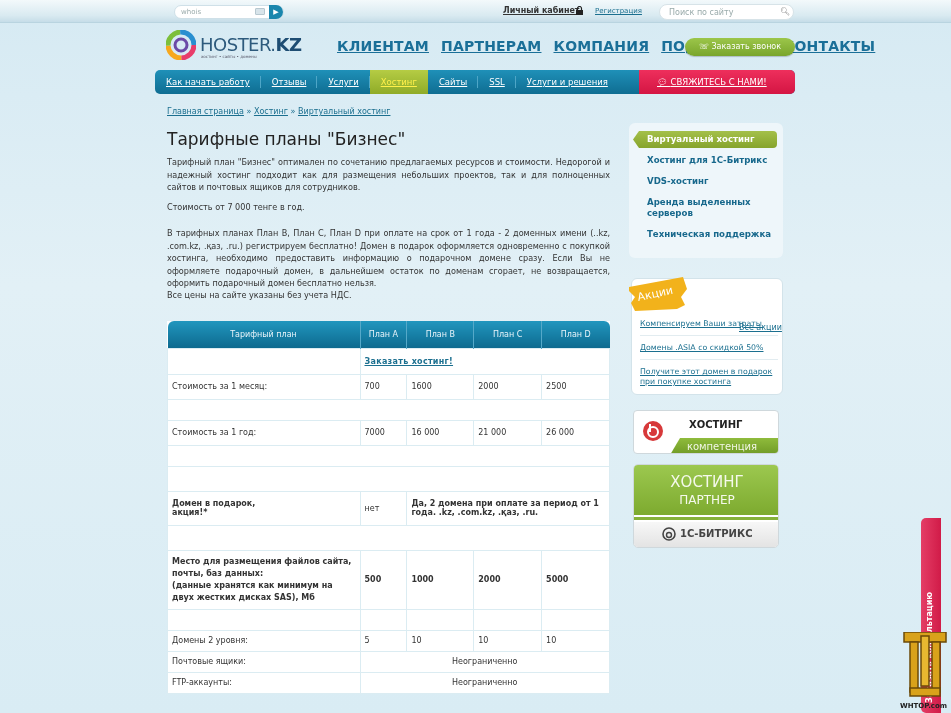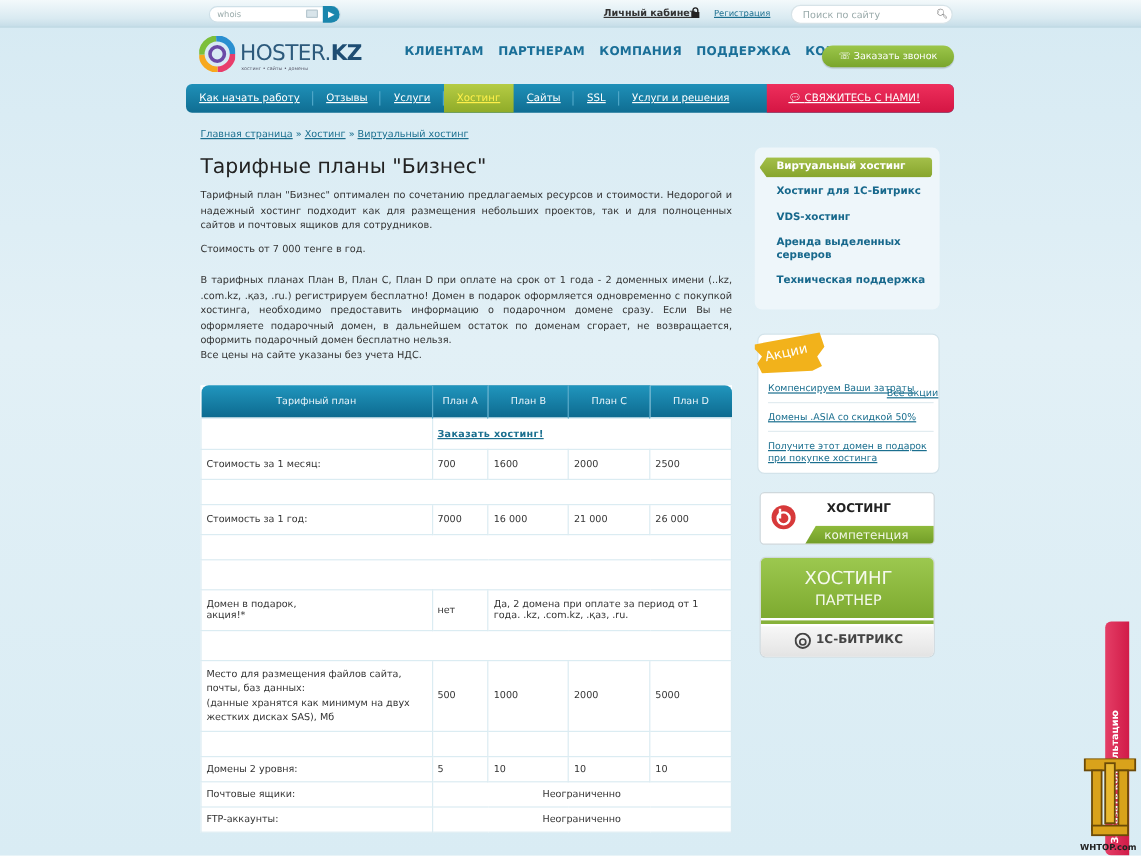--- a/index.html
+++ b/index.html
@@ -60,21 +60,21 @@
     .logo-text {
       position: absolute; left: 200px; top: 34px; font-size: 18px; color: #2d5a7c;
       letter-spacing: -0.5px;
     }
     .logo-text b { color: #1e4d73; }
     .logo-sub {
       position: absolute; left: 201px; top: 54px; font-size: 4px; color: #556;
     }
     .mainnav { position: absolute; left: 337px; top: 38px; display: flex; gap: 12px; }
     .mainnav a {
-      font-size: 10px; font-weight: bold; color: #1a6f98; 
+      font-size: 14px; font-weight: bold; color: #1a6f98; text-decoration: underline;
       letter-spacing: 0.2px;
     }
     .callback {
       position: absolute; left: 685px; top: 38px; width: 110px; height: 18px;
       background: linear-gradient(180deg, #9cc64a 0%, #79a52c 100%);
       border-radius: 9px; color: #fff; font-size: 8px; text-align: center; line-height: 18px;
       box-shadow: 0 1px 1px rgba(0,0,0,0.2);
     }
 
     
@@ -117,21 +117,21 @@
     }
     .tariff th {
       height: 27px; background: linear-gradient(180deg, #2196be 0%, #0d6a8f 100%);
       color: #e8f4fa; font-weight: normal; font-size: 8px; border-left: 1px solid #55a9c9;
     }
     .tariff th:first-child { border-radius: 6px 0 0 0; border-left: none; }
     .tariff th:last-child { border-radius: 0 6px 0 0; }
     .tariff td {
       border: 1px solid #dbecf2; padding: 0 4px; color: #333; vertical-align: middle;
     }
-    .tariff td.b { font-weight: normal; color: #333; }
+    .tariff td.b { font-weight: bold; color: #333; }
     .tariff td.center { text-align: center; }
     .tariff td.order a { color: #1b6f8f; font-weight: bold; text-decoration: underline; letter-spacing: 0.3px; }
 
     
     .sidemenu {
       position: absolute; left: 629px; top: 123px; width: 154px; height: 135px;
       background: #eef6fa; border-radius: 6px; padding-top: 8px;
     }
     .sidemenu .mi {
       display: block; font-size: 8.6px; font-weight: bold; color: #17688c; padding: 3px 0 3px 18px;

